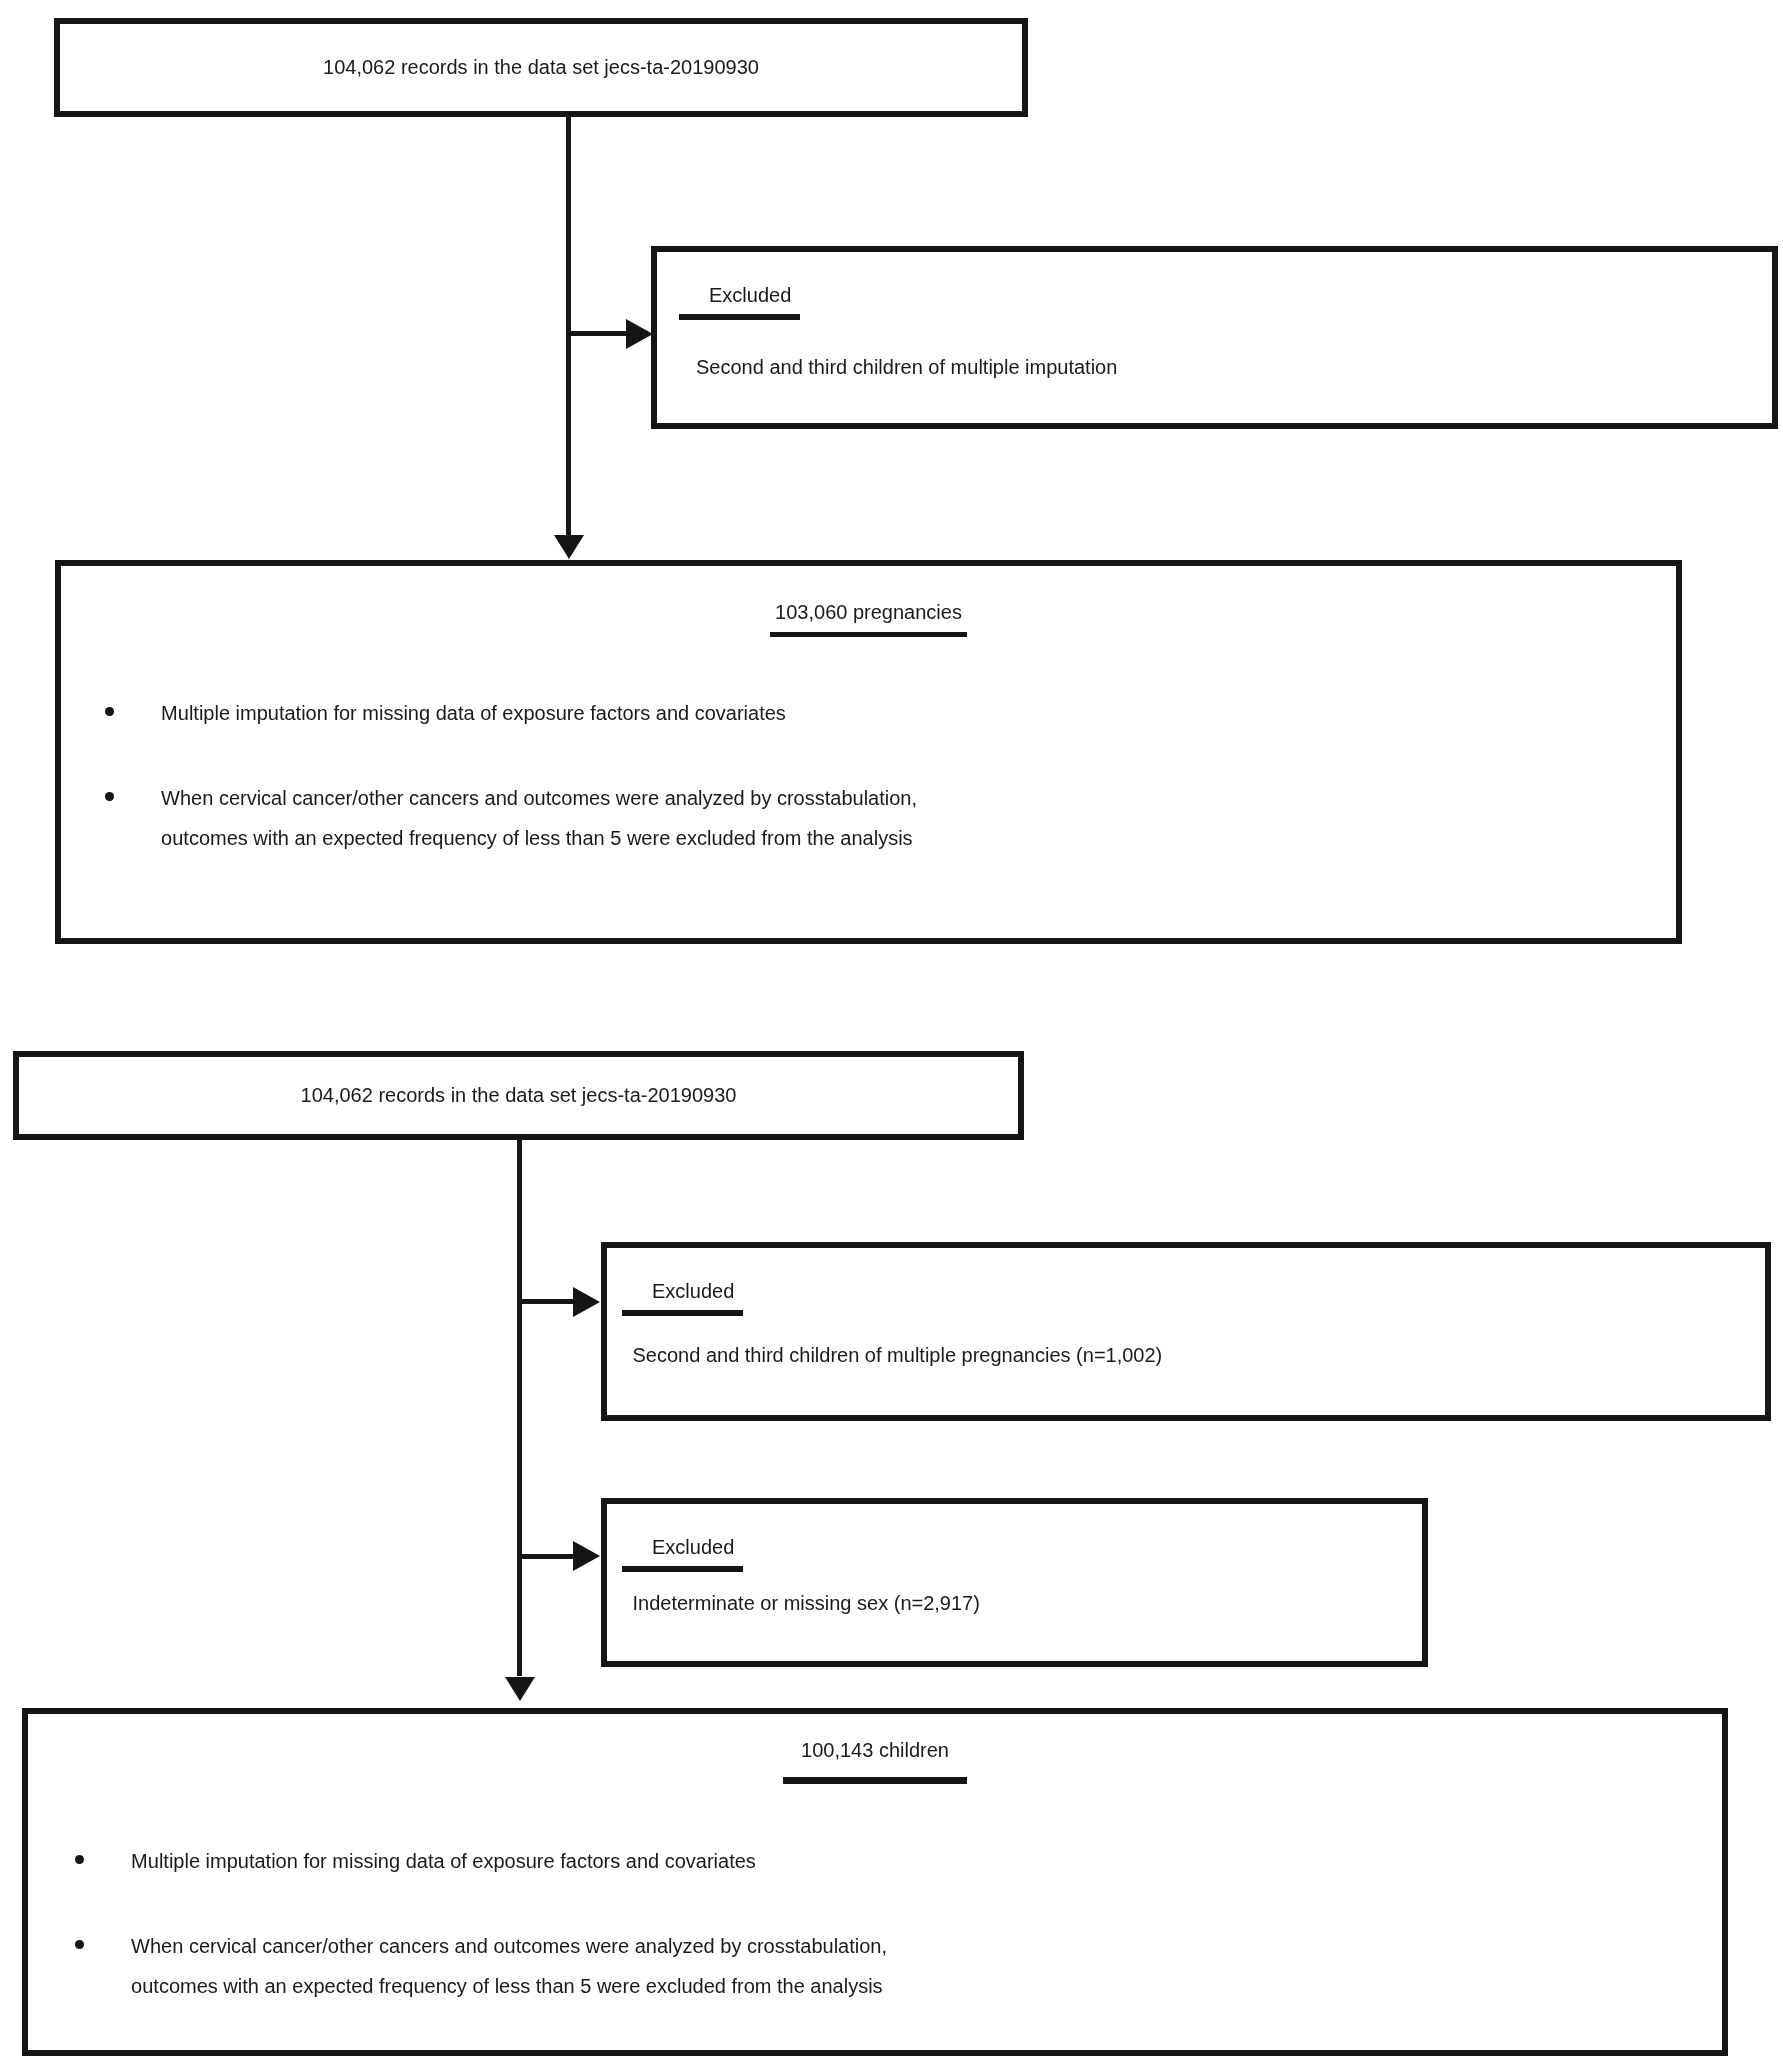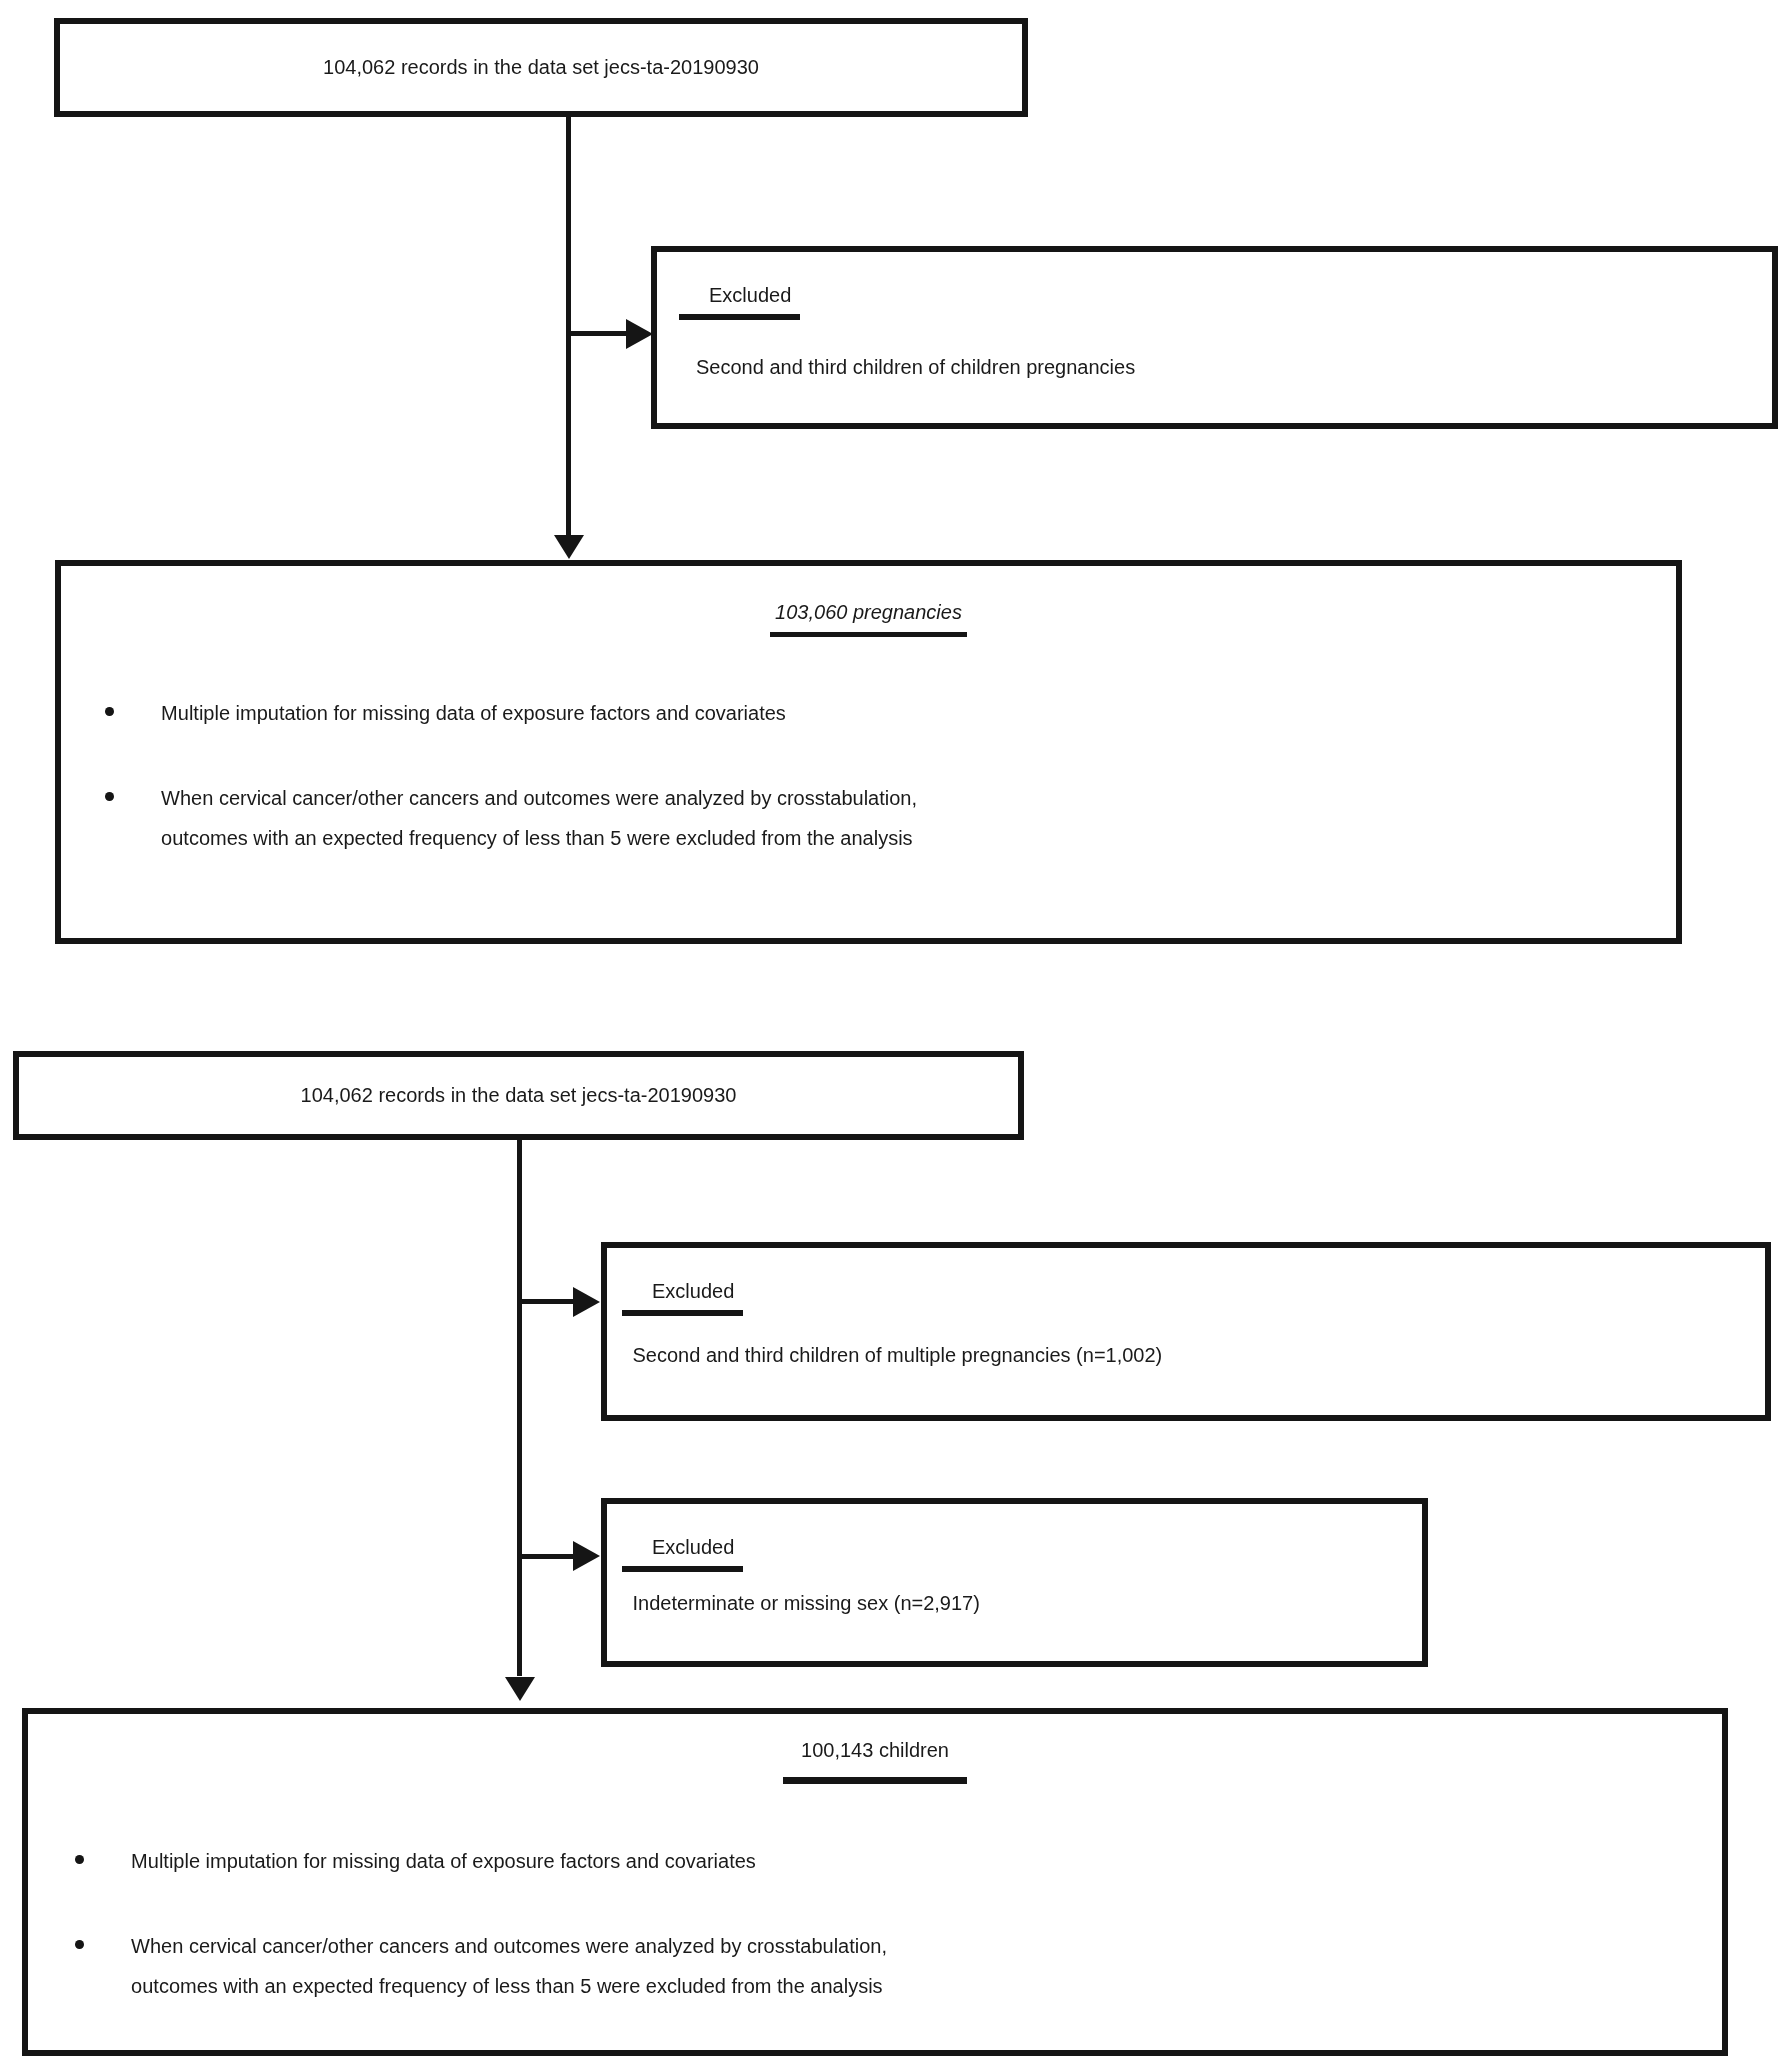--- a/index.html
+++ b/index.html
@@ -48,21 +48,21 @@
   .excl-head.top-style { margin: 27px 0 0 22px; }
   .excl-head.bottom-style { margin: 27px 0 0 15px; }
   .excl-reason { line-height: 32px; }
   #excl-top .excl-reason { margin: 31px 0 0 39px; }
   #excl-b1 .excl-reason { margin: 23px 0 0 25.5px; }
   #excl-b2 .excl-reason { margin: 15px 0 0 25.5px; }
   .title-row { text-align: center; line-height: 32px; }
   #box-pregnancies .title-row { margin-top: 30px; }
   #box-children .title-row { margin-top: 20px; }
   .title-underline { display: inline-block; }
-  #box-pregnancies .title-underline { padding: 0 5.3px 4.4px 5.3px; border-bottom: 5.3px solid var(--ink); font-style: italic; }
+  #box-pregnancies .title-underline { padding: 0 5.3px 4.4px 5.3px; border-bottom: 5.3px solid var(--ink); }
   #box-children .title-underline { padding: 0 17.6px 10.5px 17.6px; border-bottom: 7px solid var(--ink); }
   .bullet { position: absolute; display: flex; line-height: 40px; gap: 28px; }
   .dot {
     width: 8.8px; height: 8.8px; border-radius: 50%;
     background: var(--ink); flex: 0 0 auto; margin-top: 14px;
   }
   .btext { margin-left: 19.3px; }
   .b1 { left: 44px; top: 127px; }
   .b2 { left: 44px; top: 212px; }
 </style>
@@ -78,21 +78,21 @@
   <div class="vline" style="left:566px; top:117px; width:5.3px; height:419px;"></div>
   <div class="arr-down" style="left:554px; top:535px;"></div>
 
   <div class="hline" style="left:569px; top:331px; width:57px; height:5.3px;"></div>
   <div class="arr-right" style="left:626px; top:319px;"></div>
 
   <div class="box" id="excl-top" style="left:651px; top:246px; width:1127px; height:183px;">
     <div>
       <span class="excl-head top-style">Excluded</span>
     </div>
-    <div class="excl-reason">Second and third children of children pregnancies</div>
+    <div class="excl-reason">Second and third children of multiple imputation</div>
   </div>
 
   <div class="box" id="box-pregnancies" style="left:55px; top:560px; width:1627px; height:384px;">
     <div class="title-row">
       <span class="title-underline">103,060 pregnancies</span>
     </div>
     <div class="bullet b1">
       <span class="dot"></span>
       <span class="btext">Multiple imputation for missing data of exposure factors and covariates</span>
     </div>

